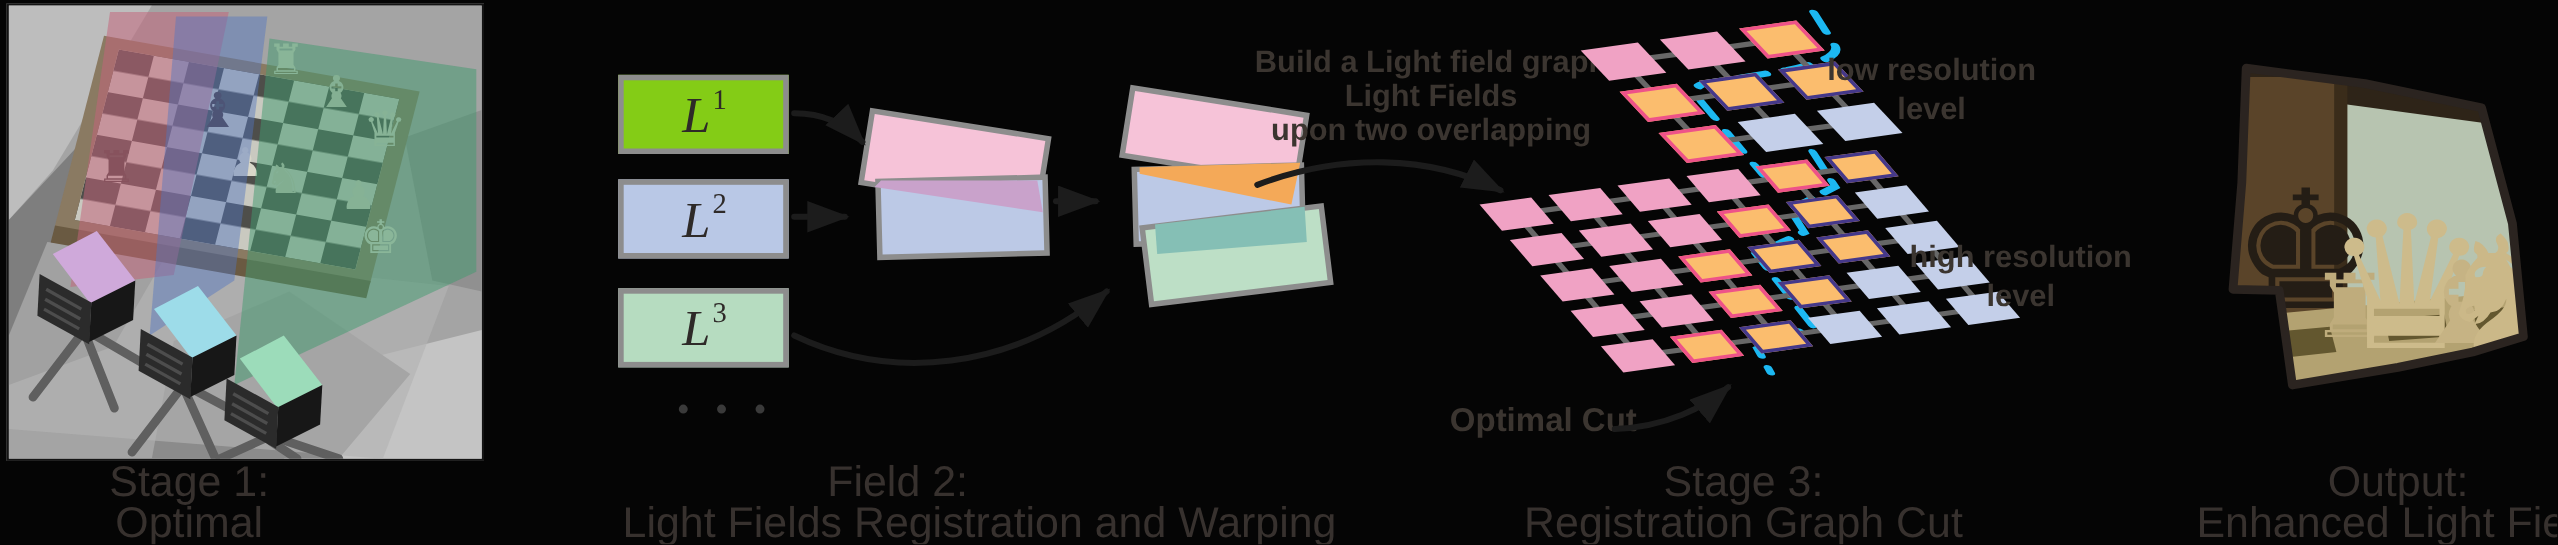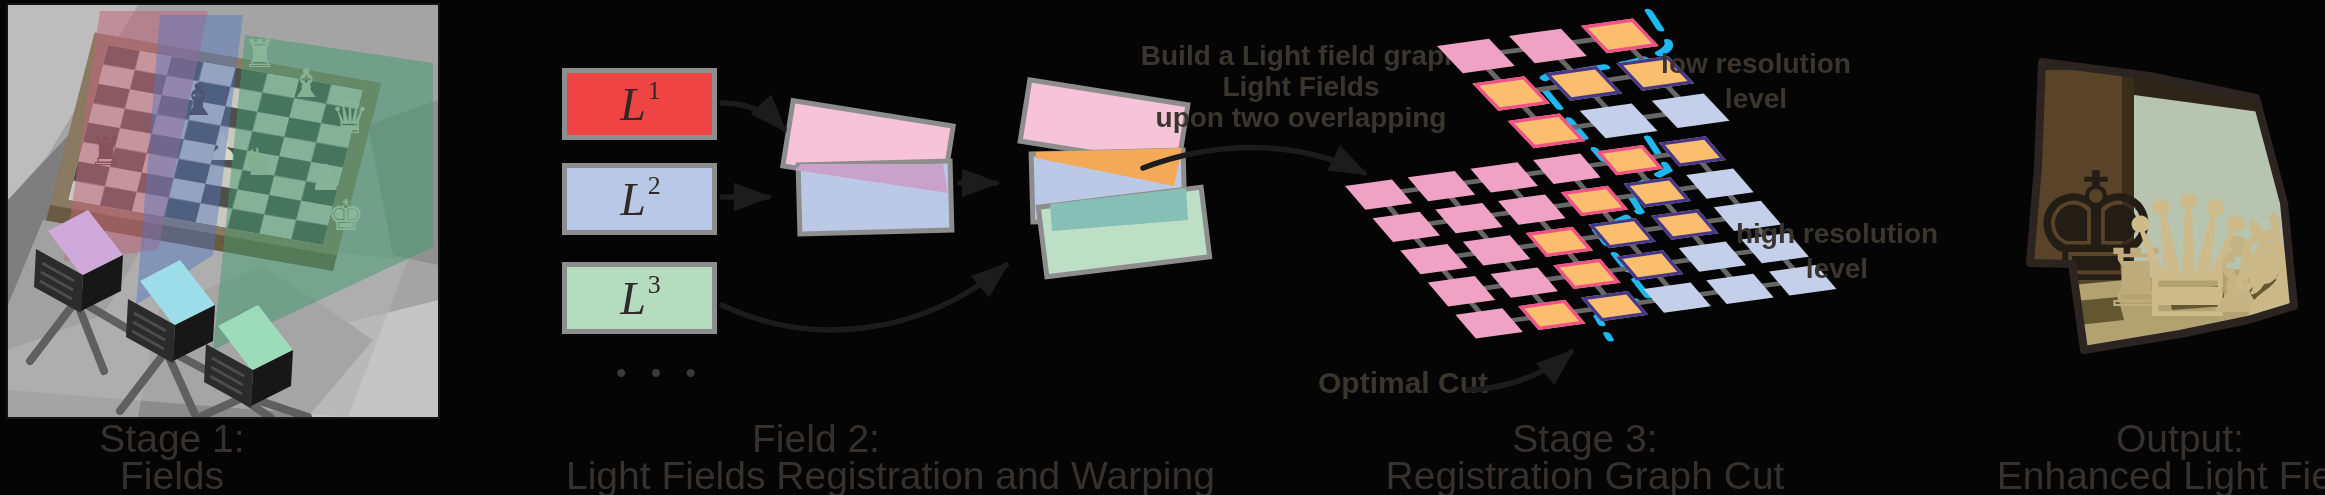--- a/index.html
+++ b/index.html
@@ -13,21 +13,21 @@
 
   
   #stage1-panel{position:absolute;left:6px;top:3px;width:430px;height:412px;
                 background:#a4a4a4;border:2px solid #141414;}
 
   
   .lf-box{position:absolute;left:562px;width:155px;height:72px;box-sizing:border-box;
           border:5px solid #8d8d8d;display:flex;align-items:center;justify-content:center;}
   .lf-box .lbl{font-family:"Liberation Serif",serif;font-style:italic;font-size:46px;color:#2e2a28;}
   .lf-box .lbl sup{font-style:normal;font-size:26px;position:relative;top:-4px;left:2px;}
-  #lf1{top:68px;background:#ef4444;}
+  #lf1{top:68px;background:#84cc16;}
   #lf2{top:163px;background:#b9c8e6;}
   #lf3{top:262px;background:#b6dcc0;}
   #dots{position:absolute;left:600px;top:356px;width:120px;text-align:center;
         color:#3a3a3a;font-size:30px;letter-spacing:8px;}
 
   
   .lay{position:absolute;pointer-events:none;}
 
   
   .gridplane{position:absolute;transform-origin:0 0;}
@@ -340,21 +340,21 @@
         <text x="178" y="276" font-size="168" fill="#cdbb8b">♛</text>
         <text x="228" y="272" font-size="104" fill="#c6b384">♝</text>
         <text x="268" y="282" font-size="150" fill="#cbb888">♞</text>
       </g>
     </g>
     <polygon points="32,22 140,36 246,58 262,118 274,163 284,266 238,280 170,294 74,310 62,224 20,223 28,126" fill="none" stroke="#2b2420" stroke-width="8" stroke-linejoin="round"></polygon>
   </svg>
 
   <div class="caption" style="left:22px;width:300px">
     <div>Stage 1:</div>
-    <div>Fields</div>
+    <div>Optimal</div>
   </div>
   <div class="caption" style="left:566px;width:500px">
     <div>Field 2:</div>
     <div>Light Fields Registration and Warping</div>
   </div>
   <div class="caption" style="left:1335px;width:500px">
     <div>Stage 3:</div>
     <div>Registration Graph Cut</div>
   </div>
   <div class="caption" style="left:1930px;width:500px">

